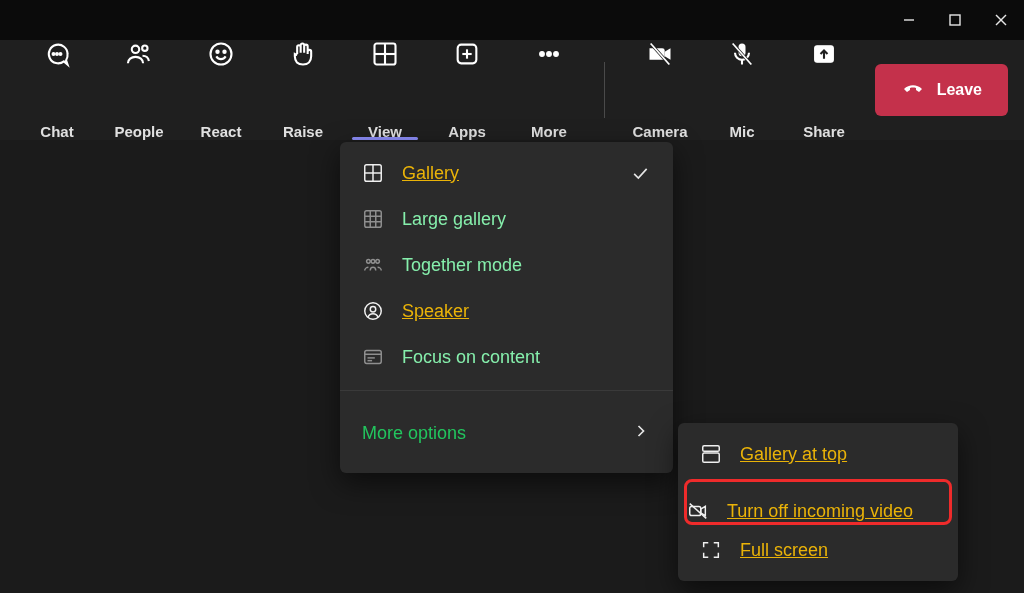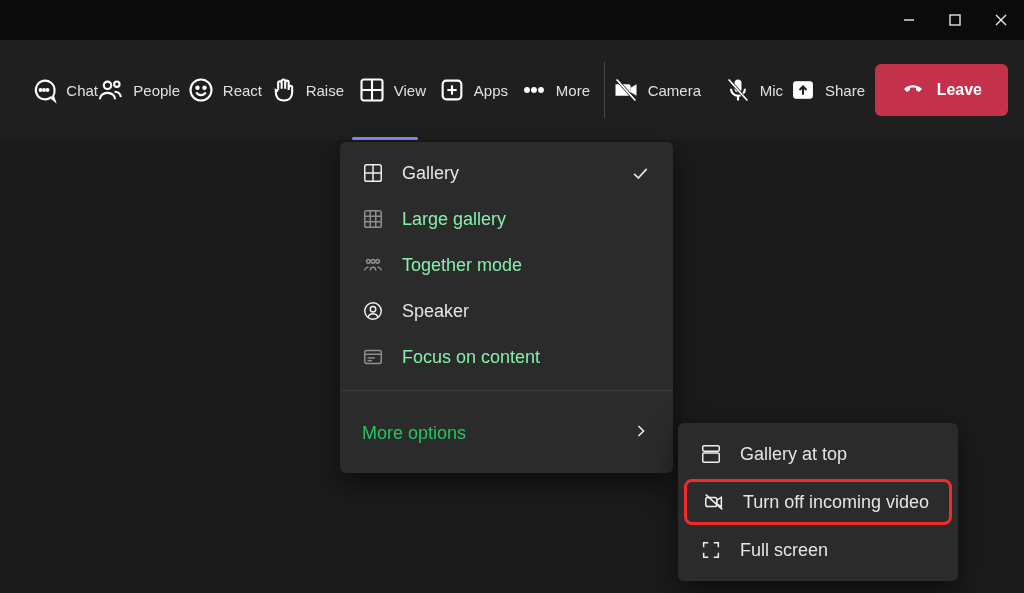--- a/index.html
+++ b/index.html
@@ -18,22 +18,22 @@
   .win-btn svg { width: 12px; height: 12px; }
 
   
   .toolbar {
     height: 100px; background: #1f1f1f;
     display: flex; align-items: center; padding: 0 16px;
     gap: 0;
   }
   .tool {
     width: 82px; height: 100px;
-    display: flex; align-items: center; justify-content: flex-end;
-    gap: 8px; cursor: pointer; color: #e6e6e6; position: relative;
+    display: flex; flex-direction: column; align-items: center; justify-content: space-between;
+    gap: 8px; cursor: pointer; color: #e6e6e6; position: relative; font-weight: bold;
   }
   .tool .ic { width: 28px; height: 28px; display:flex; align-items:center; justify-content:center; }
   .tool .ic svg { width: 28px; height: 28px; stroke: #fff; fill: none; }
   .tool .lbl { font-size: 15px; color: #e0e0e0; }
   .tool.active::after {
     content: ""; position: absolute; bottom: 0; left: 8px; right: 8px;
     height: 3px; background: #8b8cf7; border-radius: 2px;
   }
   .divider {
     width: 1px; height: 56px; background: #4a4a4a; margin: 0 14px;
@@ -59,38 +59,38 @@
     padding: 8px 0;
   }
   .menu.view { top: 142px; left: 340px; width: 333px; }
   .menu.sub  { top: 423px; left: 678px; width: 280px; }
 
   .menu-item {
     height: 46px; display: flex; align-items: center;
     padding: 0 22px; gap: 18px;
     color: #86efac; font-size: 18px; cursor: pointer;
   }
-  .menu-item.enabled { color: #e5e5e5; }
+  .menu-item.enabled { color: #eab308; text-decoration: underline; }
   .menu-item.enabled .mi-ic svg { stroke:#f0f0f0; }
   .menu-item .mi-ic { width: 22px; height: 22px; display:flex; align-items:center; justify-content:center; }
   .menu-item .mi-ic svg { width: 22px; height: 22px; stroke:#8f8f8f; fill:none; stroke-width:1.6; }
   .menu-item .check { margin-left: auto; width:22px; height:22px; display:flex; align-items:center; justify-content:center; }
   .menu-item .check svg { stroke:#e6e6e6; width:20px; height:20px; fill:none; stroke-width:2; }
 
   .menu-sep { height: 1px; background: #3a3a3a; margin: 10px 0; }
 
   .menu-item.more {
     color: #22c55e; height: 64px;
   }
   .menu-item.more .arrow { margin-left: auto; }
   .menu-item.more .arrow svg { stroke:#e6e6e6; width:20px; height:20px; fill:none; stroke-width:2; }
 
   .menu-item.highlight {
     border: 3px solid #ef2b2b; border-radius: 8px;
-    margin: 2px 6px; padding: 0 16px;
+    margin: 2px 6px; padding: 0 0; align-items: flex-end;
   }
 </style>
 </head>
 <body>
 
 <div class="titlebar">
   <div class="win-btn">
     <svg viewBox="0 0 12 12">
         <line x1="1" y1="6" x2="11" y2="6" stroke="#e6e6e6" stroke-width="1.4"></line>
       </svg>

